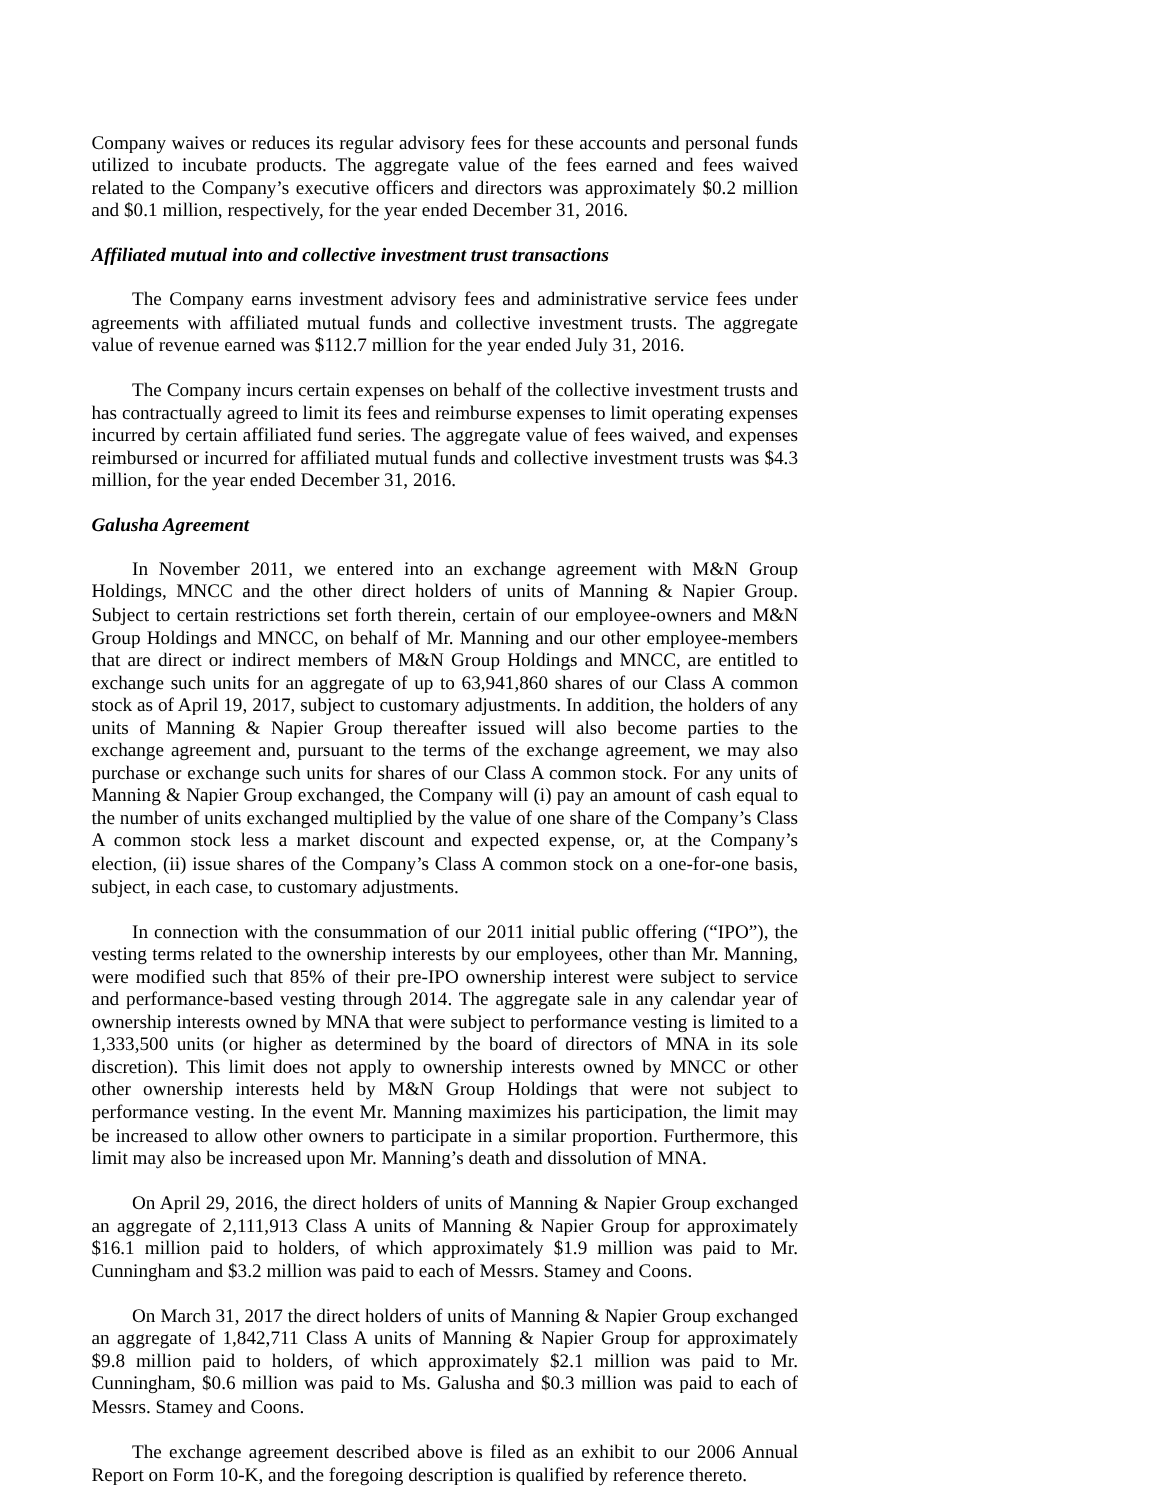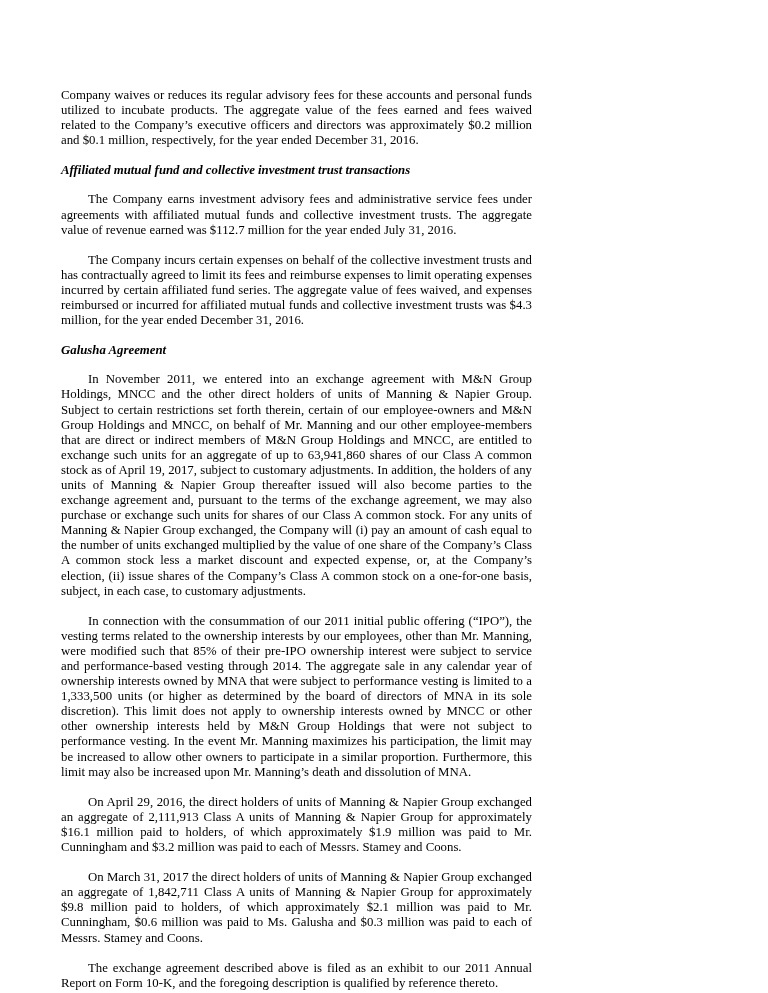--- a/index.html
+++ b/index.html
@@ -42,33 +42,33 @@
     text-indent: 0;
   }
 </style>
 </head>
 <body>
 
 <div class="page">
 
   <p class="cont">Company waives or reduces its regular advisory fees for these accounts and personal funds utilized to incubate products. The aggregate value of the fees earned and fees waived related to the Company’s executive officers and directors was approximately $0.2 million and $0.1 million, respectively, for the year ended December 31, 2016.</p>
 
-  <h3>Affiliated mutual fund and collective investment trust transactions</h3>
+  <h3>Affiliated mutual into and collective investment trust transactions</h3>
 
   <p>The Company earns investment advisory fees and administrative service fees under agreements with affiliated mutual funds and collective investment trusts. The aggregate value of revenue earned was $112.7 million for the year ended July 31, 2016.</p>
 
   <p>The Company incurs certain expenses on behalf of the collective investment trusts and has contractually agreed to limit its fees and reimburse expenses to limit operating expenses incurred by certain affiliated fund series. The aggregate value of fees waived, and expenses reimbursed or incurred for affiliated mutual funds and collective investment trusts was $4.3 million, for the year ended December 31, 2016.</p>
 
   <h3>Galusha Agreement</h3>
 
   <p>In November 2011, we entered into an exchange agreement with M&amp;N Group Holdings, MNCC and the other direct holders of units of Manning &amp; Napier Group. Subject to certain restrictions set forth therein, certain of our employee-owners and M&amp;N Group Holdings and MNCC, on behalf of Mr. Manning and our other employee-members that are direct or indirect members of M&amp;N Group Holdings and MNCC, are entitled to exchange such units for an aggregate of up to 63,941,860 shares of our Class A common stock as of April 19, 2017, subject to customary adjustments. In addition, the holders of any units of Manning &amp; Napier Group thereafter issued will also become parties to the exchange agreement and, pursuant to the terms of the exchange agreement, we may also purchase or exchange such units for shares of our Class A common stock. For any units of Manning &amp; Napier Group exchanged, the Company will (i) pay an amount of cash equal to the number of units exchanged multiplied by the value of one share of the Company’s Class A common stock less a market discount and expected expense, or, at the Company’s election, (ii) issue shares of the Company’s Class A common stock on a one-for-one basis, subject, in each case, to customary adjustments.</p>
 
   <p>In connection with the consummation of our 2011 initial public offering (“IPO”), the vesting terms related to the ownership interests by our employees, other than Mr. Manning, were modified such that 85% of their pre-IPO ownership interest were subject to service and performance-based vesting through 2014. The aggregate sale in any calendar year of ownership interests owned by MNA that were subject to performance vesting is limited to a 1,333,500 units (or higher as determined by the board of directors of MNA in its sole discretion). This limit does not apply to ownership interests owned by MNCC or other other ownership interests held by M&amp;N Group Holdings that were not subject to performance vesting. In the event Mr. Manning maximizes his participation, the limit may be increased to allow other owners to participate in a similar proportion. Furthermore, this limit may also be increased upon Mr. Manning’s death and dissolution of MNA.</p>
 
   <p>On April 29, 2016, the direct holders of units of Manning &amp; Napier Group exchanged an aggregate of 2,111,913 Class A units of Manning &amp; Napier Group for approximately $16.1 million paid to holders, of which approximately $1.9 million was paid to Mr. Cunningham and $3.2 million was paid to each of Messrs. Stamey and Coons.</p>
 
   <p>On March 31, 2017 the direct holders of units of Manning &amp; Napier Group exchanged an aggregate of 1,842,711 Class A units of Manning &amp; Napier Group for approximately $9.8 million paid to holders, of which approximately $2.1 million was paid to Mr. Cunningham, $0.6 million was paid to Ms. Galusha and $0.3 million was paid to each of Messrs. Stamey and Coons.</p>
 
-  <p>The exchange agreement described above is filed as an exhibit to our 2011 Annual Report on Form 10-K, and the foregoing description is qualified by reference thereto.</p>
+  <p>The exchange agreement described above is filed as an exhibit to our 2006 Annual Report on Form 10-K, and the foregoing description is qualified by reference thereto.</p>
 
   <div class="pagenum">53</div>
 
 </div>
 
 </body></html>

